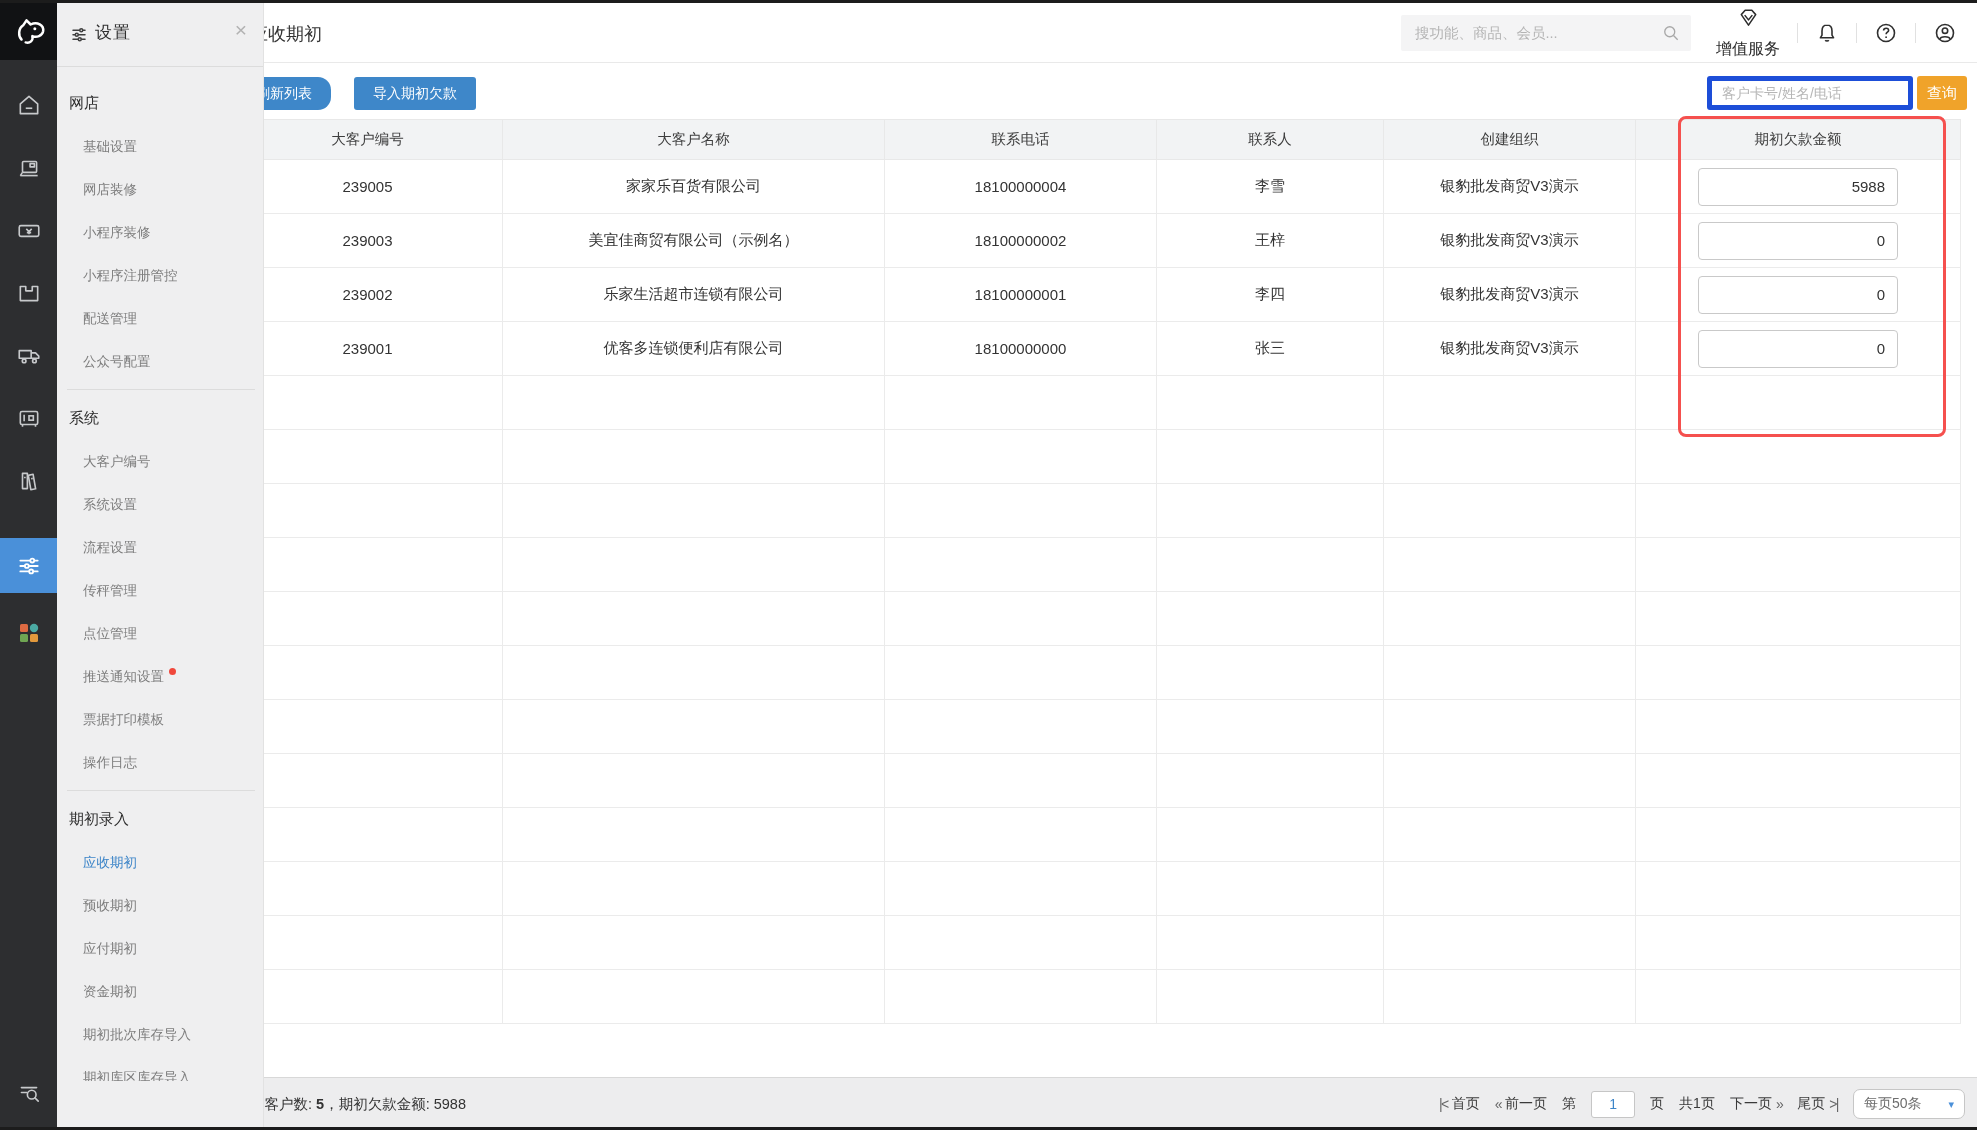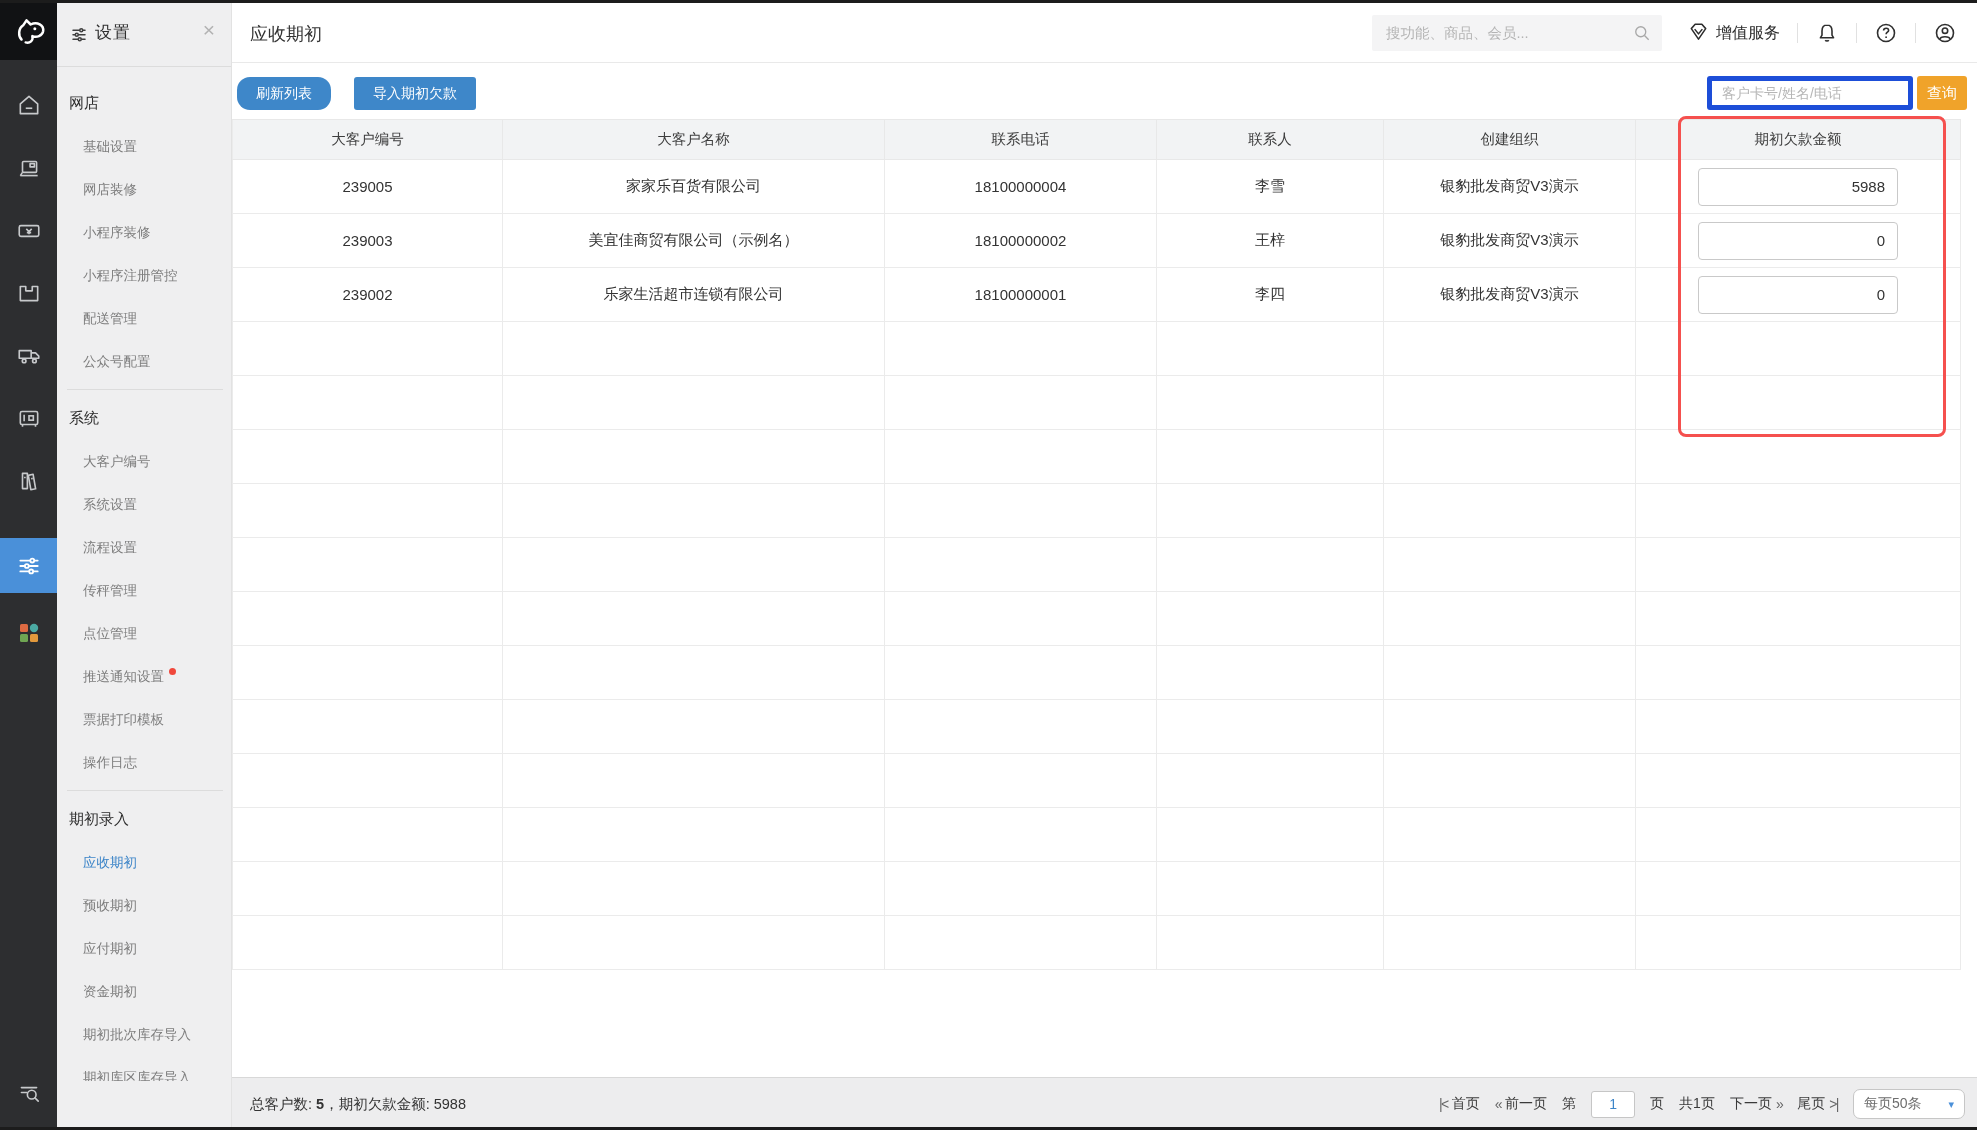--- a/index.html
+++ b/index.html
@@ -12,21 +12,21 @@
   #edge-bottom { top:1127px; height:3px; }
 
   
   #iconbar { position:absolute; left:0; top:3px; width:57px; height:1124px; background:#2d2e30; z-index:20; }
   #logo { position:absolute; left:0; top:0; width:57px; height:57px; background:#111214; display:flex; align-items:center; justify-content:center; cursor:pointer; }
   .rail-item { position:absolute; left:0; width:57px; height:56px; display:flex; align-items:center; justify-content:center; color:#c7c9cb; cursor:pointer; }
   .rail-item.active { background:#4a90d9; color:#fff; }
   .rail-item svg { display:block; }
 
   
-  #sidebar { position:absolute; left:57px; top:3px; width:175px; height:1124px; background:#efeff0; border-right:1px solid #e2e2e2; z-index:10; overflow:hidden; }
+  #sidebar { position:absolute; left:57px; top:3px; width:207px; height:1124px; background:#efeff0; border-right:1px solid #e2e2e2; z-index:10; overflow:hidden; }
   #side-header { position:relative; height:64px; border-bottom:1px solid #dcdcdc; }
   #side-header .sliders { position:absolute; left:13px; top:22px; color:#3f3f3f; }
   #side-title { position:absolute; left:38px; top:18px; font-size:17px; color:#2f2f2f; letter-spacing:1px; }
   #side-close { position:absolute; right:16px; top:16px; font-size:21px; color:#b2b2b2; cursor:pointer; line-height:1; }
   #side-nav { padding-top:14px; height:1014px; overflow:hidden; }
   .side-section-title { height:44px; line-height:44px; padding-left:12px; font-size:15px; color:#2d2d2d; }
   .side-item { height:43px; line-height:43px; padding-left:26px; font-size:13.5px; color:#7d7d7d; cursor:pointer; white-space:nowrap; }
   .side-item.active { color:#3d85c8; }
   .side-divider { height:1px; background:#dcdcdc; margin:6px 8px 6px 10px; }
   .dot { display:inline-block; width:7px; height:7px; border-radius:50%; background:#f0483c; margin-left:5px; vertical-align:6px; }
@@ -34,21 +34,21 @@
   
   #content { position:absolute; left:232px; top:3px; width:1745px; height:1124px; background:#fff; }
 
   #titlebar { position:relative; height:60px; border-bottom:1px solid #e9e9e9; background:#fff; }
   #page-title { position:absolute; left:18px; top:19px; font-size:18px; color:#323232; }
   #topnav { position:absolute; right:20px; top:0; height:60px; display:flex; align-items:center; gap:17px; }
   #global-search { width:290px; height:36px; background:#f4f4f5; border:none; border-radius:2px; position:relative; display:flex; align-items:center; }
   #global-search input { flex:1; height:100%; border:none; background:transparent; outline:none; padding:0 34px 0 14px; font-size:14.5px; color:#555; font-family:inherit; }
   #global-search input::placeholder { color:#b4b4b4; }
   #global-search .mag { position:absolute; right:10px; top:8px; color:#a8a8a8; }
-  #vas { display:flex; align-items:center; gap:6px; color:#2c2c2c; font-size:16px; cursor:pointer; margin-left:8px; }
+  #vas { display:flex; align-items:center; gap:6px; color:#2c2c2c; font-size:16px; cursor:pointer; margin-left:8px;flex-direction:column; }
   .nav-sep { width:1px; height:20px; background:#e1e1e1; }
   .nav-ico { color:#2f2f2f; cursor:pointer; display:flex; align-items:center; }
 
   #toolbar { position:relative; height:56px; }
   .btn-blue { position:absolute; top:14px; height:33px; background:#3e87c9; color:#fff; border:none; border-radius:3px; font-size:14px; padding:0 19px; cursor:pointer; font-family:inherit; }
   #btn-refresh { left:5px;border-radius:13px; }
   #btn-import { left:122px; }
   #filter-box { position:absolute; right:64px; top:13px; width:206px; height:34px; border:5px solid #1d4ed8; border-radius:3px; background:#fff; padding:0 10px; font-size:14px; color:#333; outline:none; font-family:inherit; }
   #filter-box::placeholder { color:#b6b6b6; }
   #btn-query { position:absolute; right:10px; top:13px; width:50px; height:34px; background:#f0a32a; color:#fff; border:none; border-radius:3px; font-size:15px; cursor:pointer; font-family:inherit; }
@@ -306,20 +306,28 @@
             </tr>
             <tr>
               <td>239002</td>
               <td>乐家生活超市连锁有限公司</td>
               <td>18100000001</td>
               <td>李四</td>
               <td>银豹批发商贸V3演示</td>
               <td><input class="amt" value="0" style=""></td>
             </tr>
             <tr>
+              <td>239001</td>
+              <td>优客多连锁便利店有限公司</td>
+              <td>18100000000</td>
+              <td>张三</td>
+              <td>银豹批发商贸V3演示</td>
+              <td><input class="amt" value="0" style=""></td>
+            </tr>
+            <tr>
               <td></td>
               <td></td>
               <td></td>
               <td></td>
               <td></td>
               <td></td>
             </tr>
             <tr>
               <td></td>
               <td></td>

